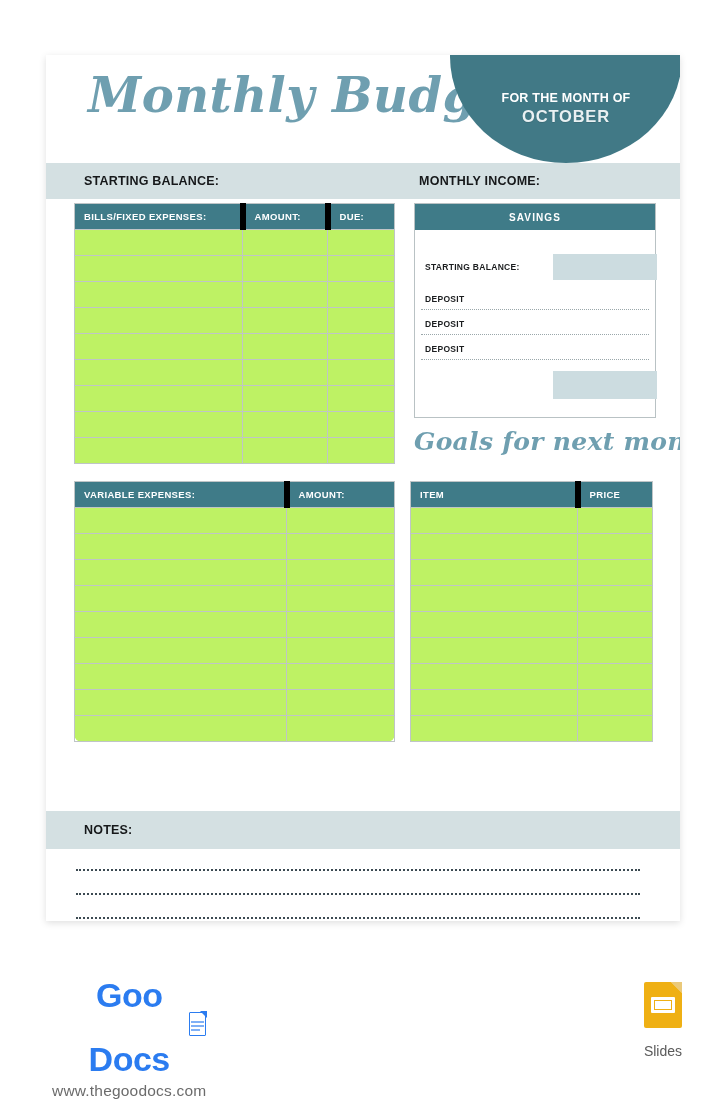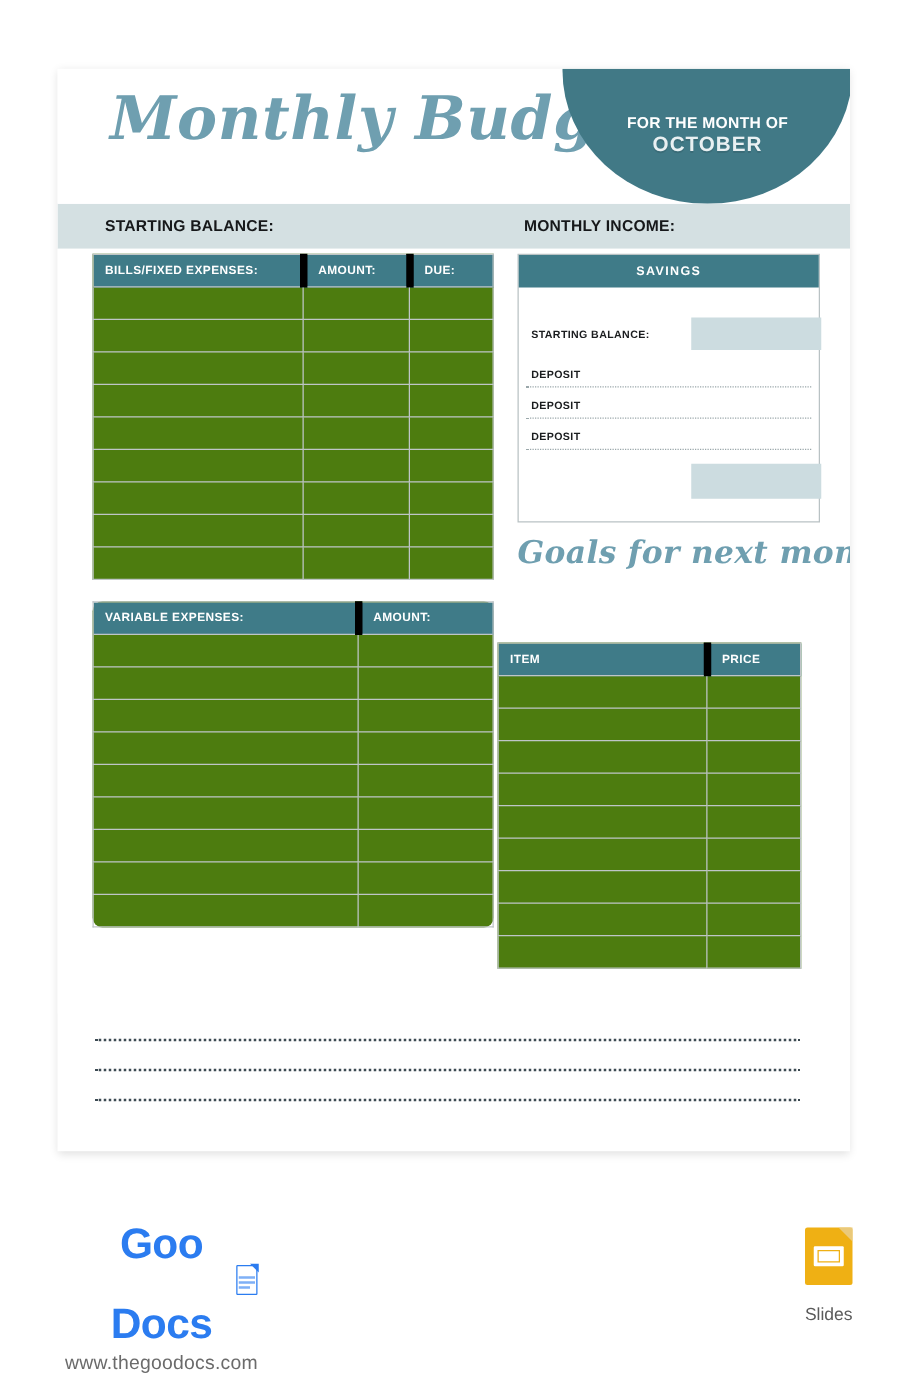--- a/index.html
+++ b/index.html
@@ -105,21 +105,21 @@
     position: relative;
     height: 612px;
     background: #ffffff;
   }
 
   
   .tbl {
     position: absolute;
     border-collapse: collapse;
     table-layout: fixed;
-    background: #4d7c0f;
+    background: #bef264;
   }
   .tbl th {
     background: #3f7b88;
     color: #ffffff;
     font-size: 9.5px;
     font-weight: 700;
     letter-spacing: 0.35px;
     text-align: left;
     padding: 7px 0 7px 9px;
     border: 1px solid #bfc5c7;
@@ -131,21 +131,21 @@
     border: 1px solid #bfc5c7;
     height: 26px;
     padding: 0;
   }
 
   
   #bills-table { left: 28px; top: 4px; width: 320px; }
   
   #variable-table { left: 28px; top: 282px; width: 320px; border-radius: 8px; }
   
-  #goals-table { left: 352px; top: 282px; width: 242px; margin-top: 33px; }
+  #goals-table { left: 364px; top: 282px; width: 242px; }
 
   
   .savings-panel {
     position: absolute;
     left: 368px;
     top: 4px;
     width: 242px;
     height: 215px;
     border: 1px solid #b9c2c4;
     background: #ffffff;
@@ -552,20 +552,23 @@
             </tr>
             <tr>
               <td></td>
               <td></td>
             </tr>
           </tbody>
       </table>
 
     </div>
 
+    <div class="notes-strip">
+      <span class="lbl">NOTES:</span>
+    </div>
     <div class="notes-lines">
         <div class="note-line"></div>
         <div class="note-line"></div>
         <div class="note-line"></div>
       </div>
 
   </div>
 
   <div class="footer">
 

